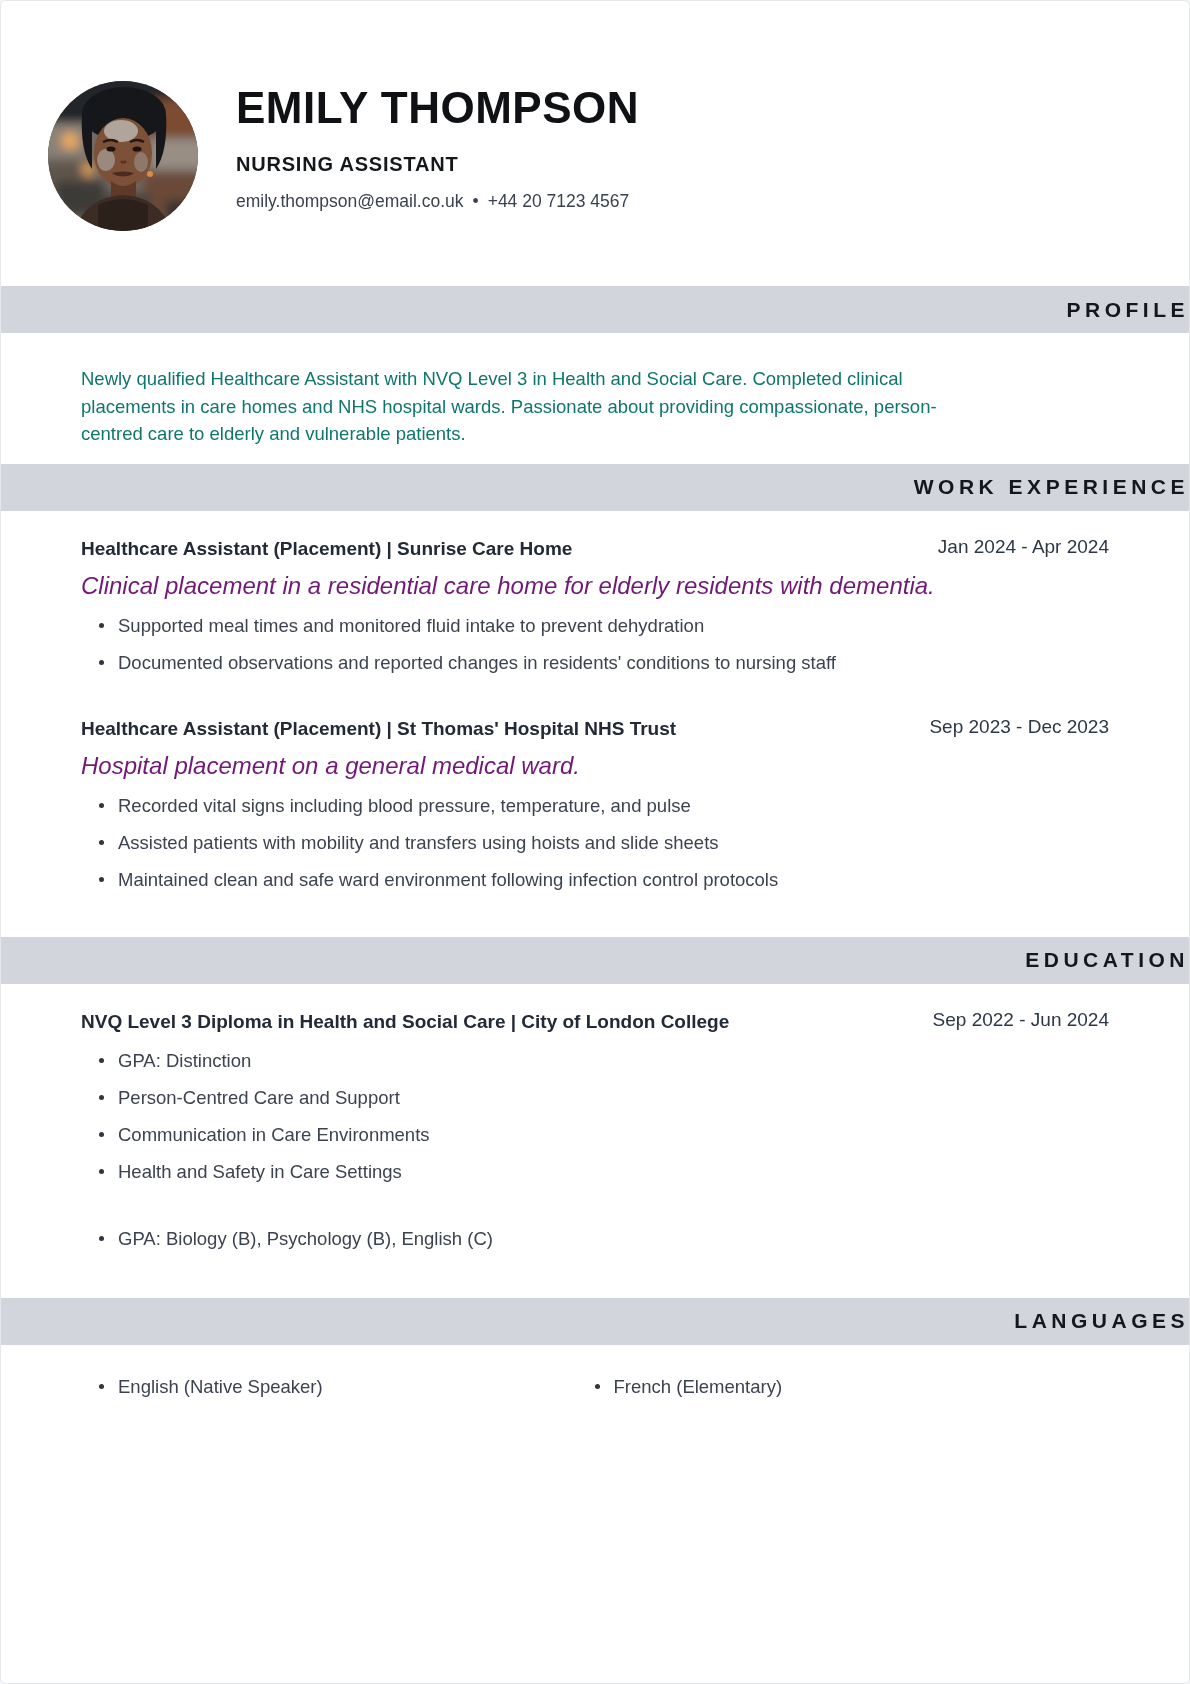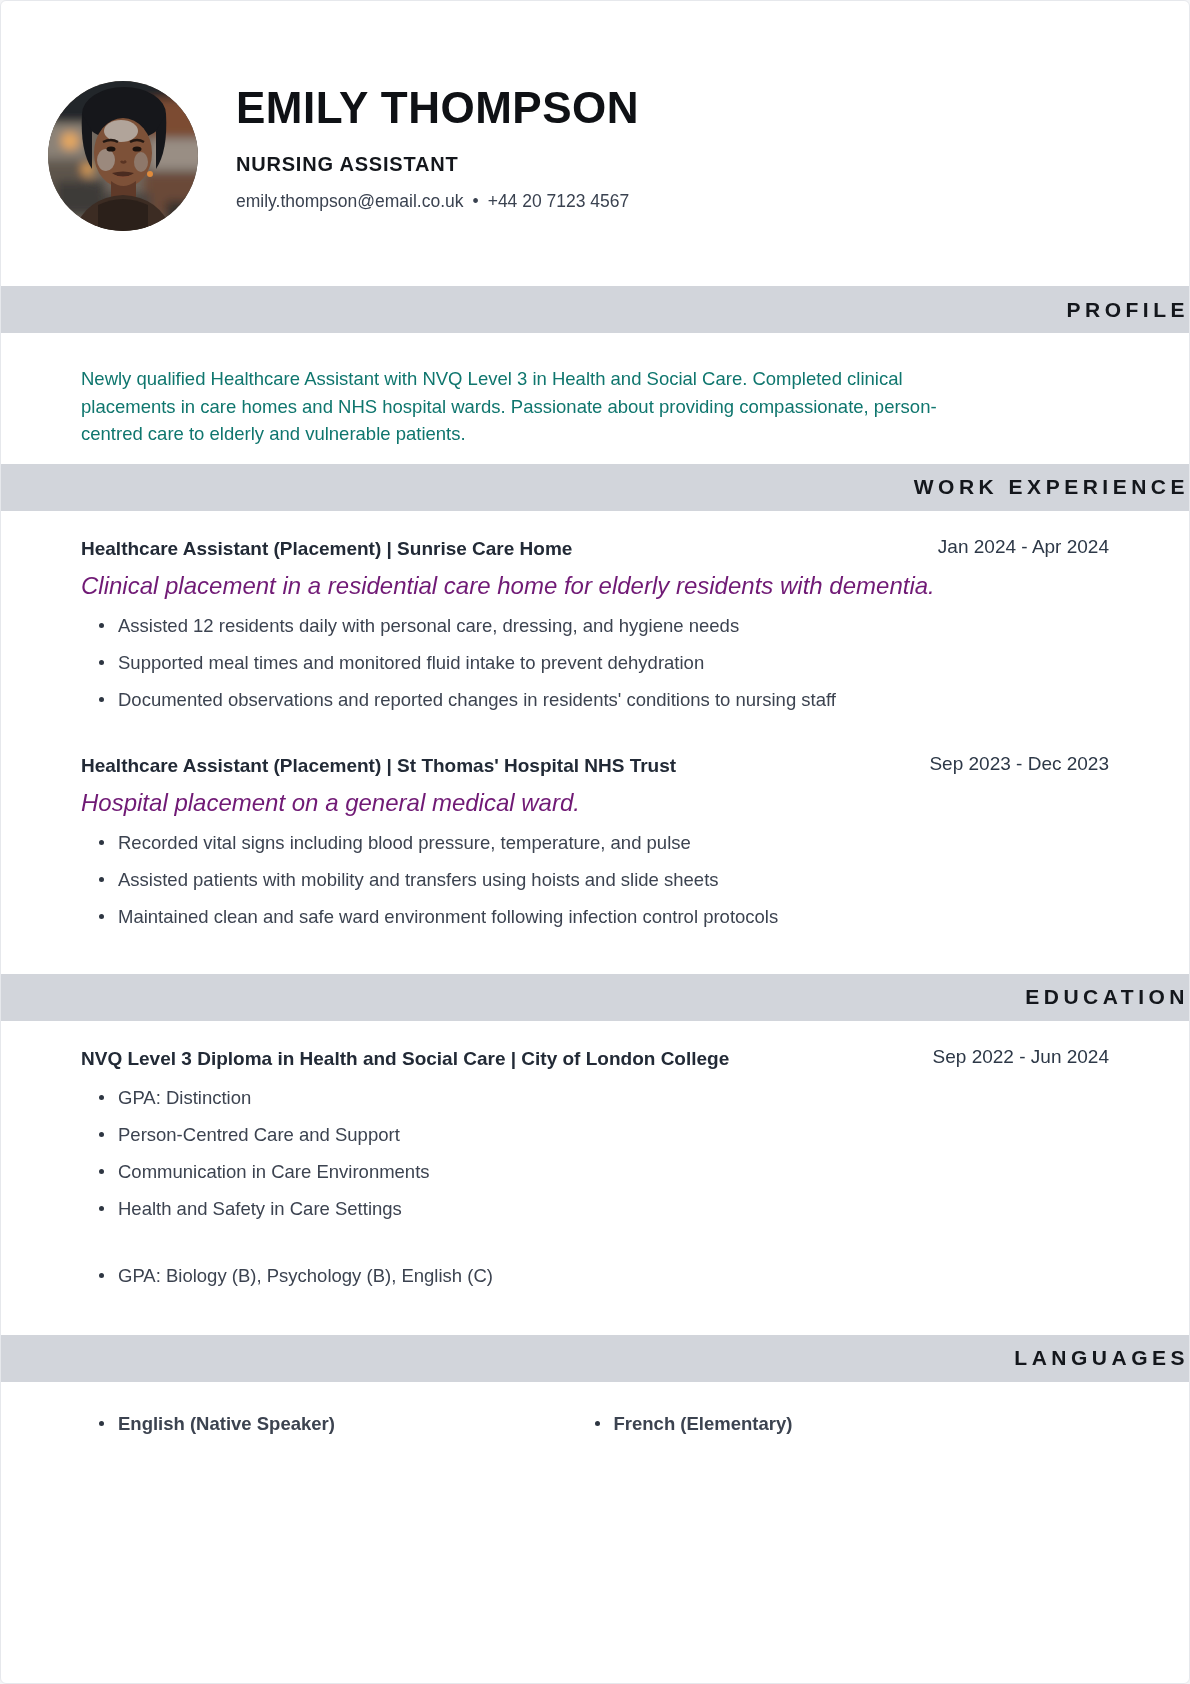--- a/index.html
+++ b/index.html
@@ -65,21 +65,20 @@
     line-height: 27px; margin-bottom: 10px;
   }
   ul.bullets li::before {
     content: ""; position: absolute; left: -19px; top: 11px;
     width: 5px; height: 5px; border-radius: 50%; background: #2e3642;
   }
   
   ul.lang-list {
     list-style: none; display: grid; grid-template-columns: 1fr 1fr;
     padding: 28px 80px 0 117px;
-    font-weight: bold;
   }
   ul.lang-list li {
     position: relative; font-size: 18.5px; color: #3c4350; line-height: 27px;
   }
   ul.lang-list li::before {
     content: ""; position: absolute; left: -19px; top: 11px;
     width: 5px; height: 5px; border-radius: 50%; background: #2e3642;
   }
 </style>
 </head>
@@ -155,21 +154,20 @@
   </div>
   <div class="section-body">
 
     <div class="entry">
       <div class="entry-head">
         <div class="entry-title">Healthcare Assistant (Placement) | Sunrise Care Home</div>
         <div class="entry-dates">Jan 2024 - Apr 2024</div>
       </div>
       <div class="entry-desc">Clinical placement in a residential care home for elderly residents with dementia.</div>
       <ul class="bullets">
-        <li>Assisted 12 residents daily with personal care, dressing, and hygiene needs</li>
         <li>Supported meal times and monitored fluid intake to prevent dehydration</li>
         <li>Documented observations and reported changes in residents' conditions to nursing staff</li>
       </ul>
     </div>
 
     <div class="entry">
       <div class="entry-head">
         <div class="entry-title">Healthcare Assistant (Placement) | St Thomas' Hospital NHS Trust</div>
         <div class="entry-dates">Sep 2023 - Dec 2023</div>
       </div>

